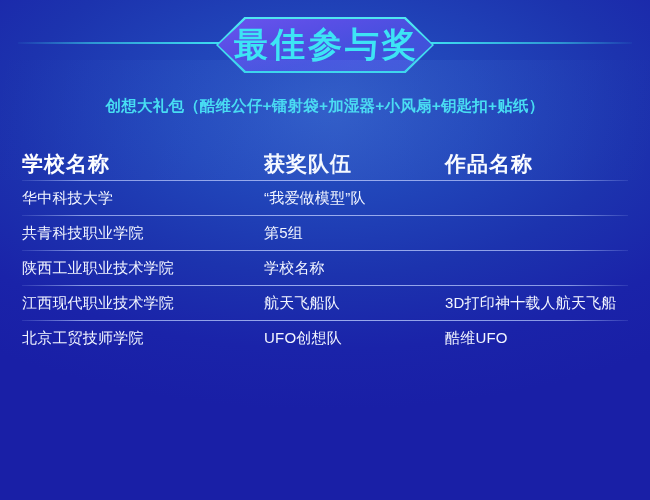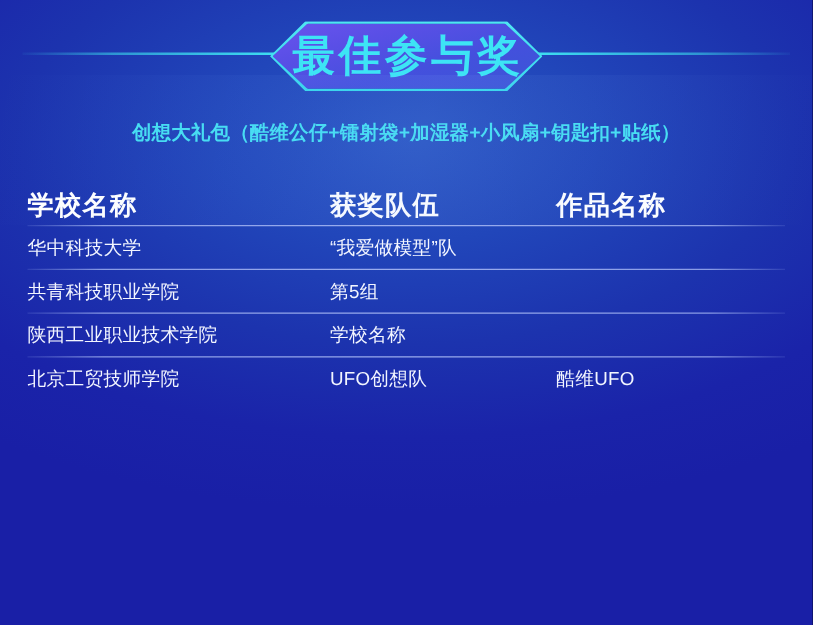--- a/index.html
+++ b/index.html
@@ -230,20 +230,26 @@
       <div class="c2">第5组</div>
       <div class="divider"></div>
     </div>
 
     <div class="trow tbody-row">
       <div class="c1">陕西工业职业技术学院</div>
       <div class="c2">学校名称</div>
       <div class="divider"></div>
     </div>
 
+    <div class="trow tbody-row">
+      <div class="c1">江西现代职业技术学院</div>
+      <div class="c2">航天飞船队</div>
+      <div class="c3">3D打印神十载人航天飞船</div>
+      <div class="divider"></div>
+    </div>
 
     <div class="trow tbody-row no-divider">
       <div class="c1">北京工贸技师学院</div>
       <div class="c2">UFO创想队</div>
       <div class="c3">酷维UFO</div>
 
     </div>
 
   </div>
 </div>

